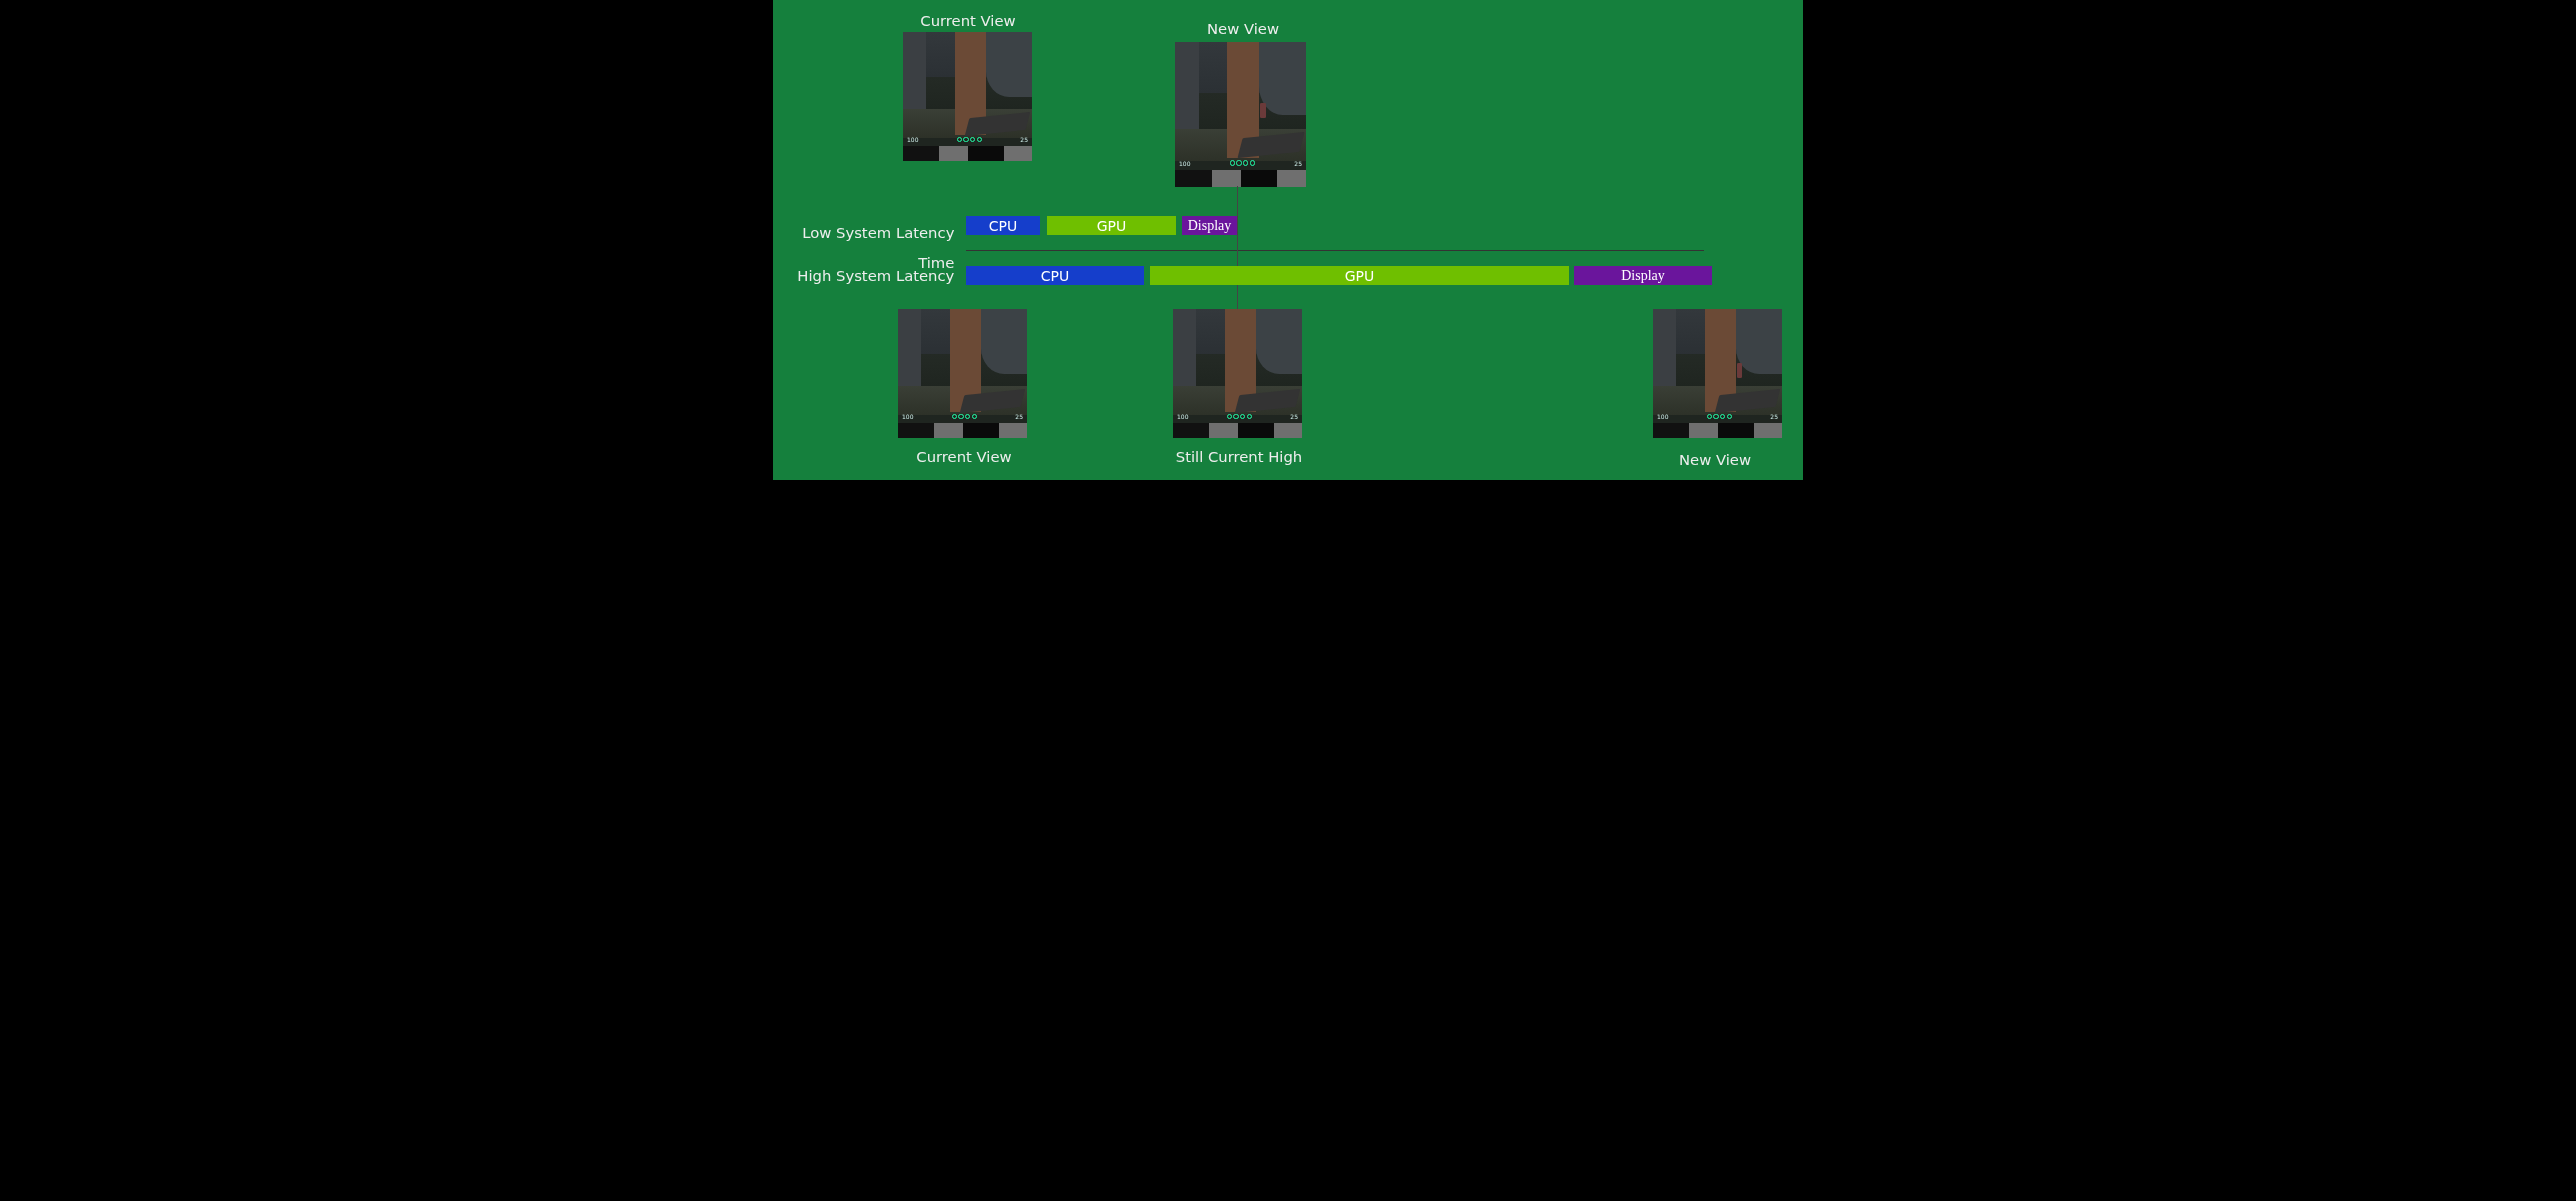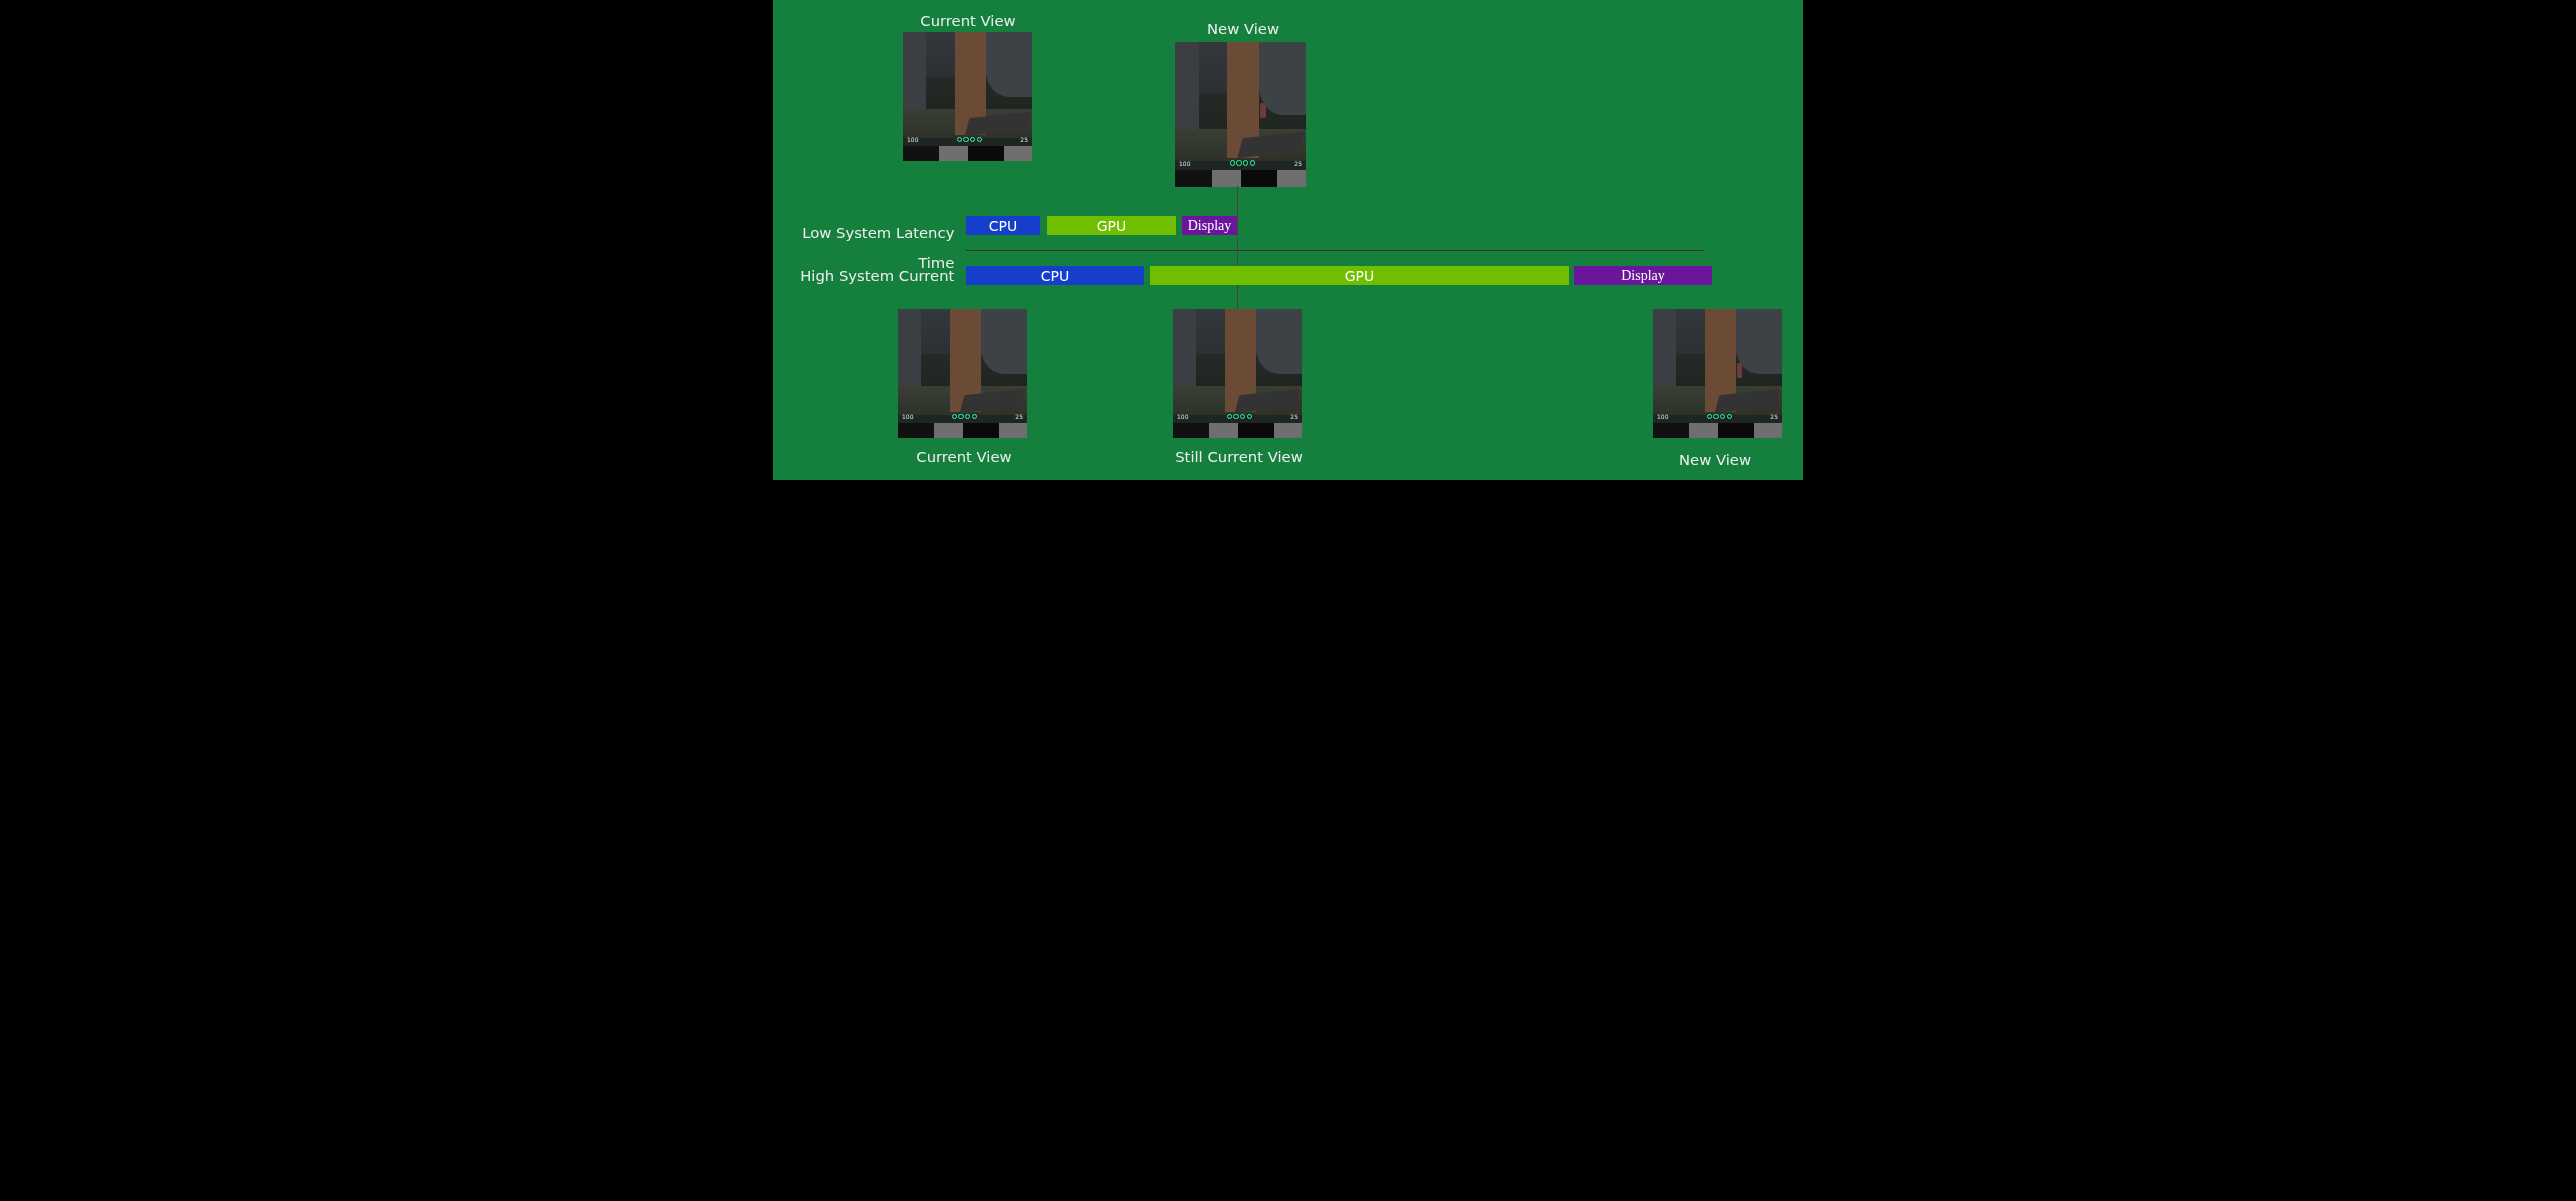--- a/index.html
+++ b/index.html
@@ -79,21 +79,21 @@
     <div class="bar">
         <span></span>
         <span></span>
         <span></span>
         <span></span>
       </div>
   </div>
 
   <div class="lbl right" style="left:13.4px; top:224px; width:168px;">Low System Latency</div>
   <div class="lbl right" style="left:13.4px; top:254px; width:168px;">Time</div>
-  <div class="lbl right" style="left:13.4px; top:267px; width:168px;">High System Current</div>
+  <div class="lbl right" style="left:13.4px; top:267px; width:168px;">High System Latency</div>
 
   <div class="seg cpu" style="left:193px; top:216px; width:74px;">CPU</div>
   <div class="seg gpu" style="left:274px; top:216px; width:129px;">GPU</div>
   <div class="seg dsp" style="left:409px; top:216px; width:55px;">Display</div>
 
   <div class="axis" style="left:193px; top:250px; width:738px;"></div>
   <div class="vline" style="left:464px; top:186px; height:127px;"></div>
 
   <div class="seg cpu" style="left:193px; top:266px; width:178px;">CPU</div>
   <div class="seg gpu" style="left:377px; top:266px; width:419px;">GPU</div>
@@ -152,17 +152,17 @@
       </div>
     <div class="bar">
         <span></span>
         <span></span>
         <span></span>
         <span></span>
       </div>
   </div>
 
   <div class="lbl center" style="left:191px; top:448px;">Current View</div>
-  <div class="lbl center" style="left:466px; top:448px;">Still Current View</div>
+  <div class="lbl center" style="left:466px; top:448px;">Still Current High</div>
   <div class="lbl center" style="left:942px; top:451px;">New View</div>
 
 </div>
 
 
 </body></html>

